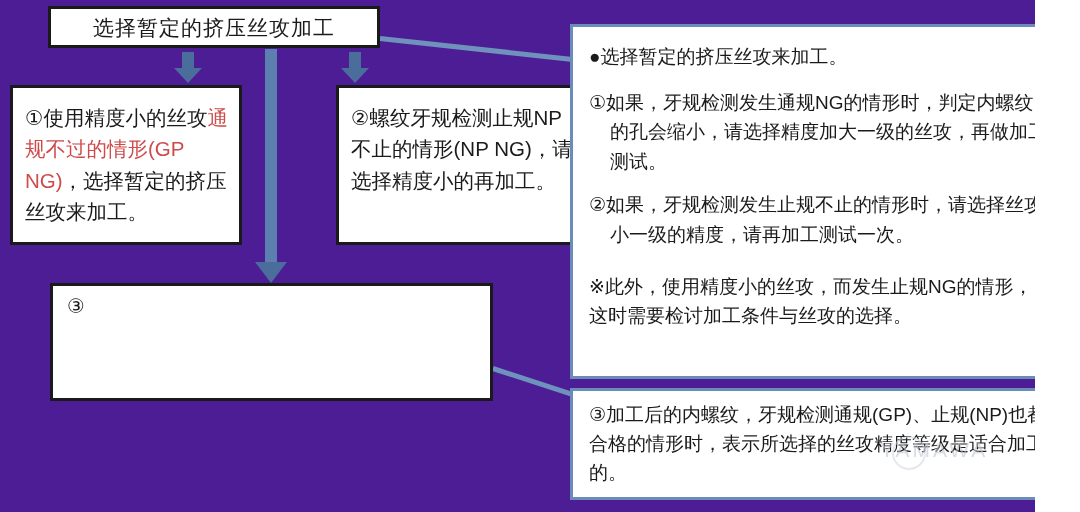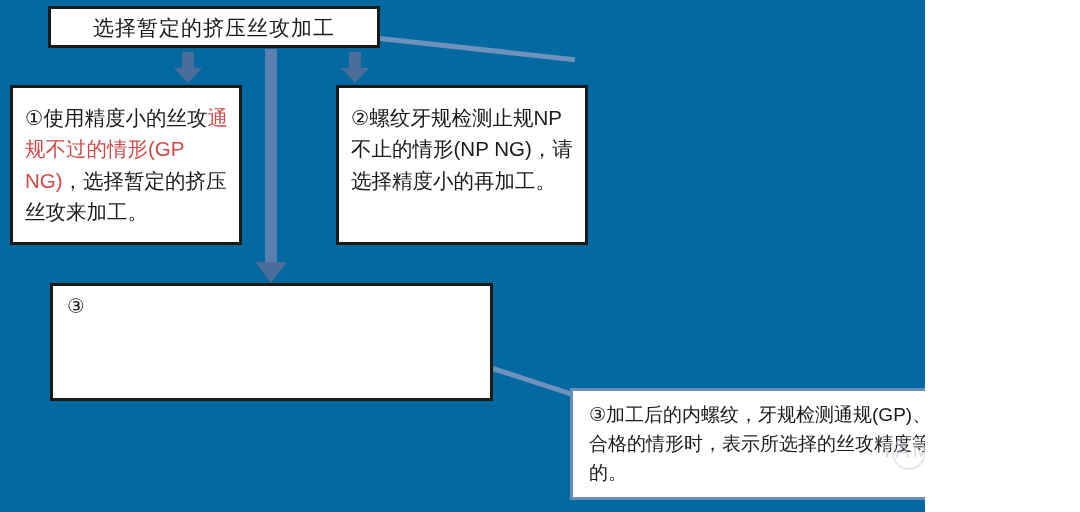--- a/index.html
+++ b/index.html
@@ -5,23 +5,23 @@
   html, body {
     margin: 0;
     padding: 0;
     background: #ffffff;
   }
   body {
     font-family: "Liberation Sans", "DejaVu Sans", sans-serif;
   }
   #page {
     position: relative;
-    width: 925px;
+    width: 1035px;
     height: 512px;
-    background: #0369a1;
+    background: #4c1d95;
     overflow: hidden;
   }
 
   
   .flowbox {
     position: absolute;
     box-sizing: border-box;
     background: #ffffff;
     border: 3px solid #1a1a1a;
     color: #1a1a1a;
@@ -233,20 +233,26 @@
   </div>
 
   <div class="flowbox" id="box-2">
     <span class="txt">②螺纹牙规检测止规NP不止的情形(NP NG)，请选择精度小的再加工。</span>
   </div>
 
   <div class="flowbox" id="box-3">
     <span class="marker">③</span>
   </div>
 
+  <div class="bluebox" id="panel-main">
+    <div class="p-head">●选择暂定的挤压丝攻来加工。</div>
+    <div class="p-item">①如果，牙规检测发生通规NG的情形时，判定内螺纹的孔会缩小，请选择精度加大一级的丝攻，再做加工测试。</div>
+    <div class="p-item">②如果，牙规检测发生止规不止的情形时，请选择丝攻小一级的精度，请再加工测试一次。</div>
+    <div class="p-note">※此外，使用精度小的丝攻，而发生止规NG的情形，这时需要检讨加工条件与丝攻的选择。</div>
+  </div>
 
   <div class="bluebox" id="panel-bottom">
     <div class="p-item">③加工后的内螺纹，牙规检测通规(GP)、止规(NP)也都合格的情形时，表示所选择的丝攻精度等级是适合加工的。</div>
   </div>
 
   <div id="wm-logo-mark"></div>
   <div id="wm-logo">YAMAWA</div>
 
 </div>
 

